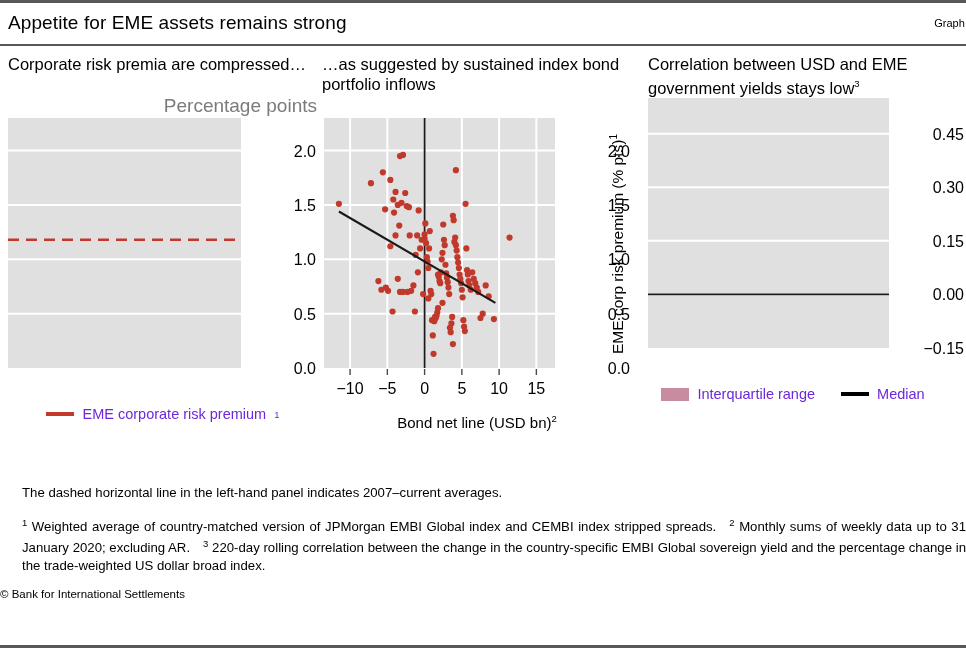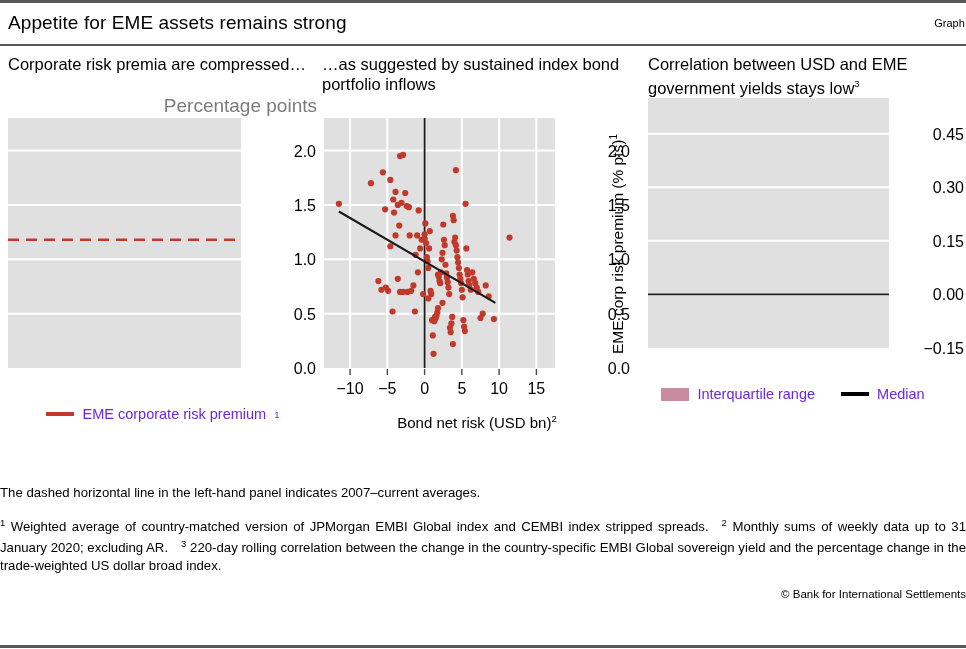--- a/index.html
+++ b/index.html
@@ -126,29 +126,30 @@
   
   #notes {
     position: absolute;
     left: 0; top: 484px;
     width: 966px;
   }
   .note-line {
     font-size: 13.2px;
     line-height: 17.5px;
     color: #000;
+    padding-left: 22px;
   }
   #note-dashed { margin-bottom: 12px; }
   #footnote-block { margin-bottom: 13px; text-align: justify; }
   .fn-num { font-size: 9.5px; vertical-align: super; }
   .fn-gap { display: inline-block; width: 13px; }
   #sources-line { margin-bottom: 14px; }
 
   #copyright {
-    text-align: right;
+    text-align: left;
     font-size: 11.5px;
     color: #000;
   }
   #footer-rule {
     position: absolute;
     left: 0; top: 645px;
     width: 966px; height: 3px;
     background: #58585a;
   }
   svg { display: block; }
@@ -382,21 +383,21 @@
             <text x="308" y="149.30434782608694" text-anchor="end" font-size="16" fill="#000">1.0</text>
             <text x="308" y="94.95652173913044" text-anchor="end" font-size="16" fill="#000">1.5</text>
             <text x="308" y="40.60869565217388" text-anchor="end" font-size="16" fill="#000">2.0</text>
           </g>
           <g>
             <text x="0" y="0" text-anchor="middle" font-size="15.5" fill="#000" transform="translate(301,128) rotate(-90)">EME corp risk premium (% pts)<tspan font-size="10" dy="-6">1</tspan></text>
           </g>
         </svg>
     </div>
     <div class="axis-title">
-      <span>Bond net risk (USD bn)</span><span class="sup">2</span>
+      <span>Bond net line (USD bn)</span><span class="sup">2</span>
     </div>
   </div>
 
   <div class="panel" id="panel-right">
     <div class="panel-subtitle"><span>Correlation between USD and EME government yields stays low</span><span class="sup">3</span></div>
     <div class="plot-holder">
       <svg id="svg-right" width="318" height="290" viewBox="0 0 318 290">
           <rect x="0" y="2" width="241" height="250" fill="#e0e0e0"></rect>
           <g>
             <line x1="0" y1="198.42857142857144" x2="241" y2="198.42857142857144" stroke="#ffffff" stroke-width="2"></line>

